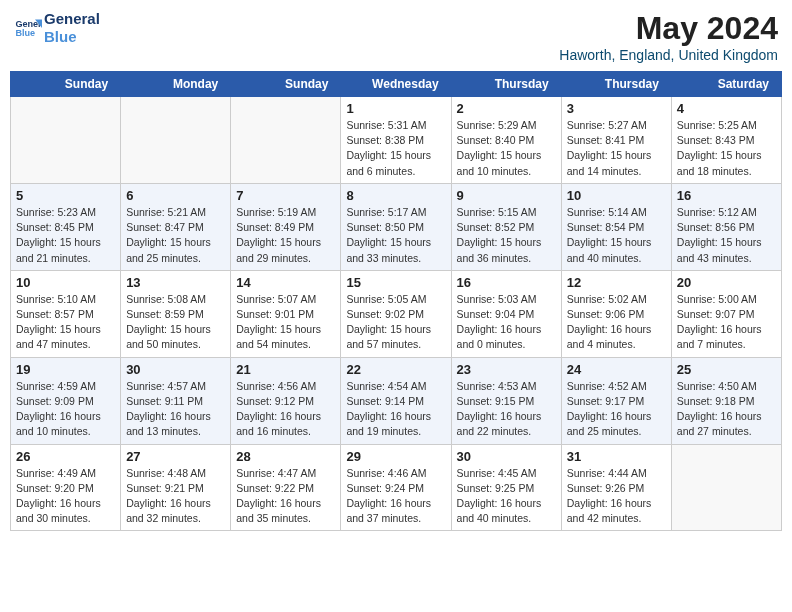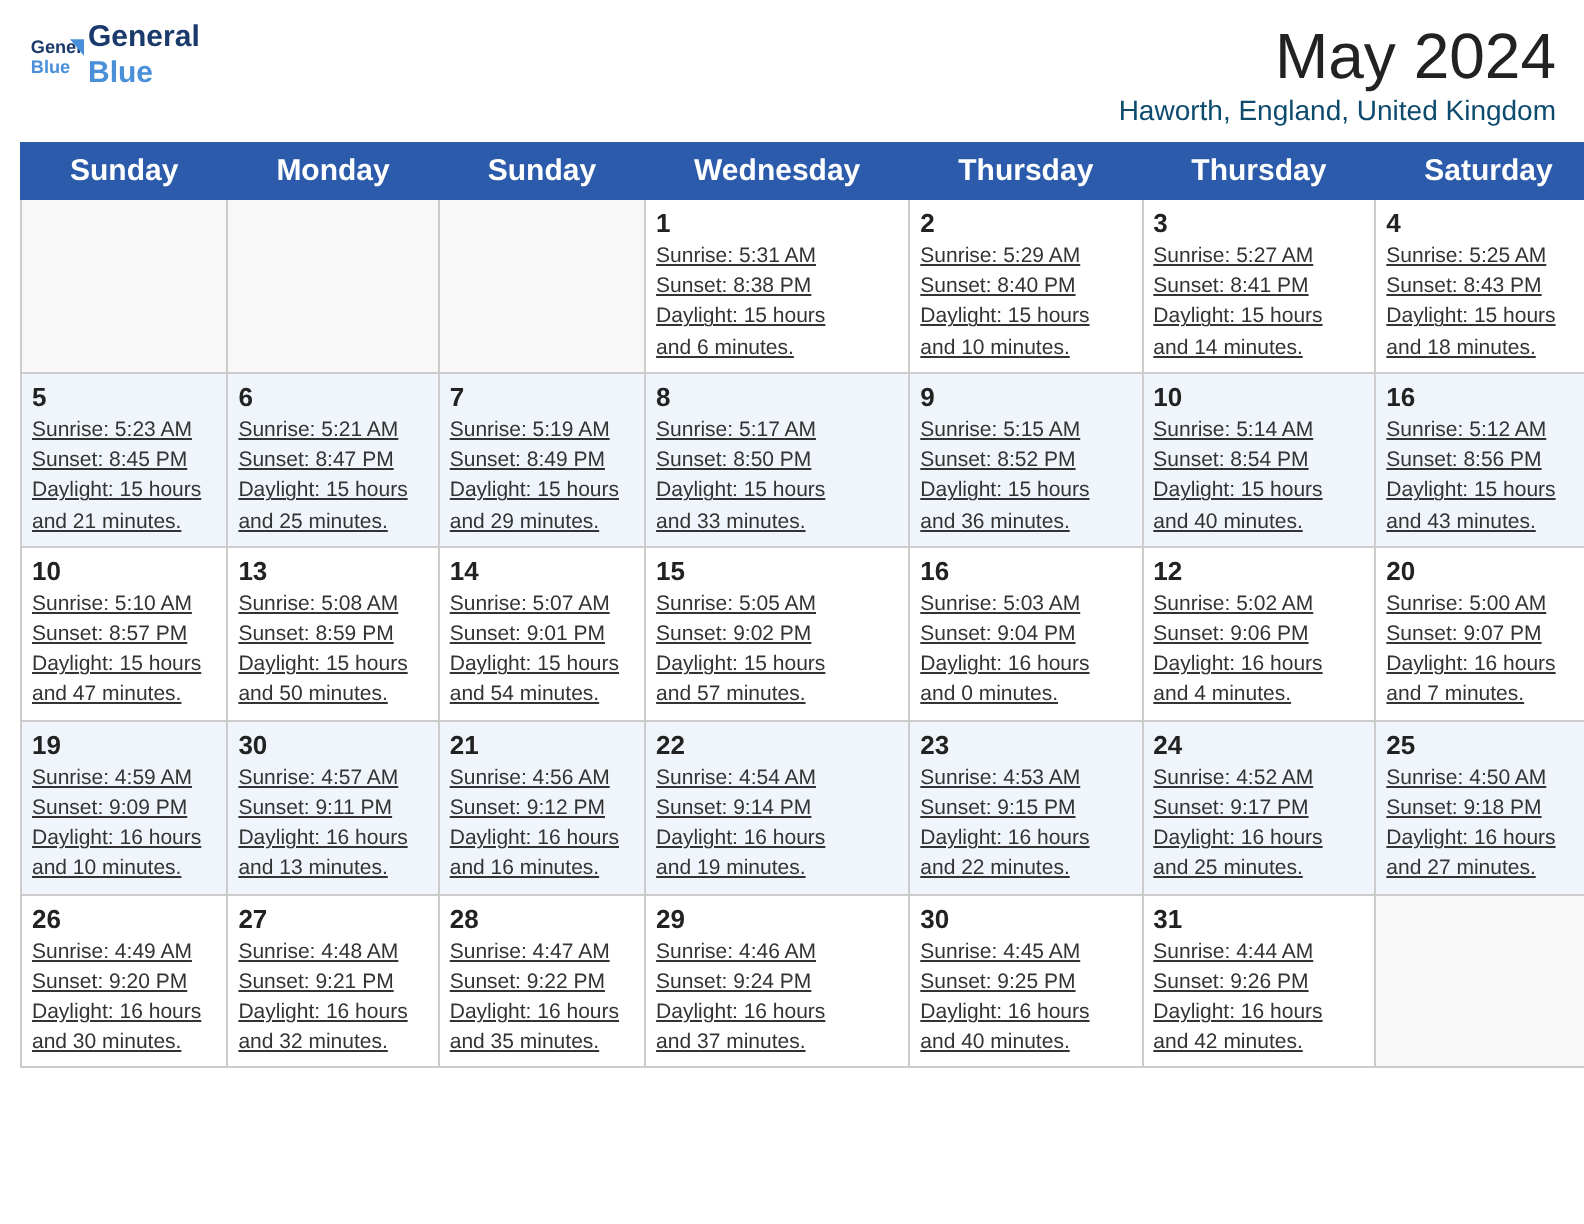--- a/index.html
+++ b/index.html
@@ -24,38 +24,38 @@
     .logo-icon {
       width: 28px;
       height: 28px;
       margin-right: 2px;
     }
     .title-block {
       text-align: right;
     }
     .month-year {
       font-size: 32px;
-      font-weight: normal;
+      font-weight: bold;
       color: #222;
     }
     .location {
       font-size: 14px;
       color: #0c4a6e;
     }
     .calendar {
       width: 100%;
       border-collapse: collapse;
       font-size: 11px;
     }
     .calendar th {
       background: #2b5baa;
       color: #fff;
-      text-align: center;
-      padding: 5px 24px;
-      font-size: 15px;
+      text-align: right;
+      padding: 5px 12px;
+      font-size: 12px;
       font-weight: bold;
       border: 1px solid #2b5baa;
     }
     .calendar td {
       vertical-align: top;
       border: 1px solid #ccc;
       padding: 4px 5px;
       width: 14.28%;
       height: 80px;
       background: #fff;
@@ -68,21 +68,20 @@
     .day-number {
       font-size: 13px;
       font-weight: bold;
       margin-bottom: 2px;
       color: #222;
     }
     .day-info {
       color: #333;
       line-height: 1.45;
       font-size: 10.5px;
-      text-decoration: underline;
     }
     .row-alt td {
       background: #f0f4fb;
     }
   </style>
 </head>
 <body>
 
 <div class="header">
   <div class="logo">

